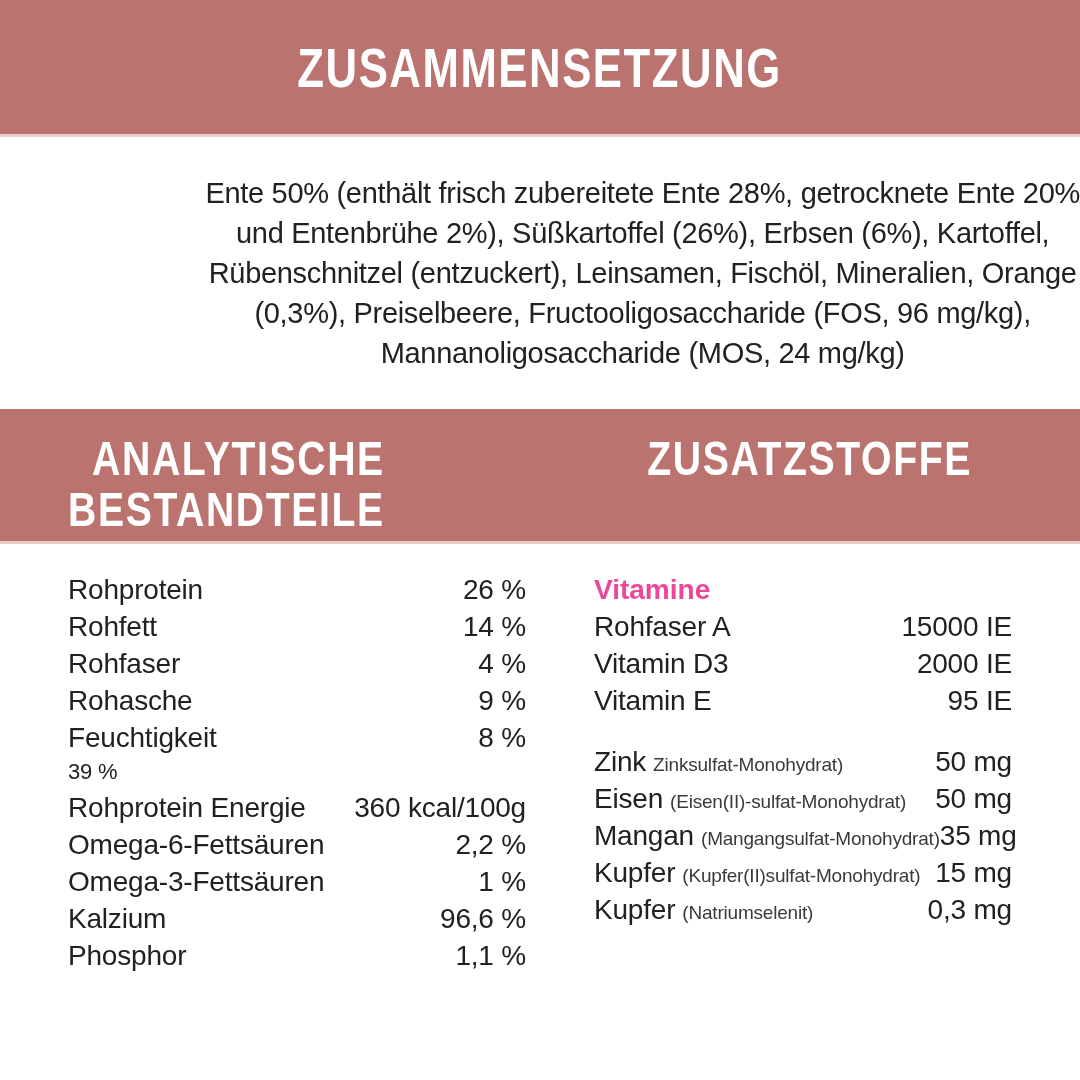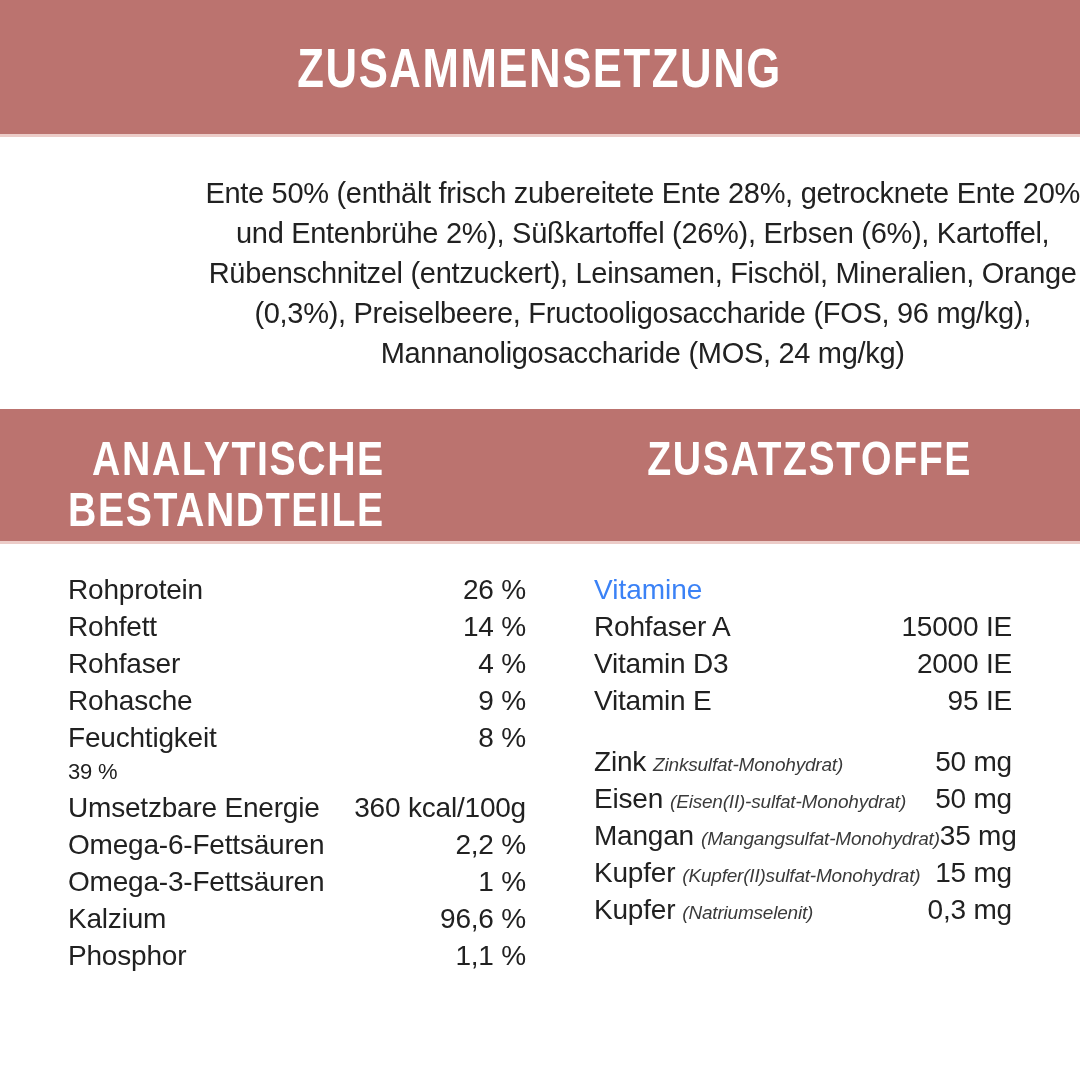--- a/index.html
+++ b/index.html
@@ -90,34 +90,33 @@
     align-items: baseline;
     height: 37px;
     font-size: 28px;
     letter-spacing: -0.2px;
   }
   .row .label { white-space: nowrap; }
   .row .value { white-space: nowrap; text-align: right; }
   .row.small { font-size: 22px; height: 33px; }
   .vitamins-heading {
     font-size: 28px;
-    font-weight: normal;
-    color: #3b82f6;
+    font-weight: bold;
+    color: #ec4899;
     height: 37px;
     display: flex;
     align-items: baseline;
   }
   .minerals { margin-top: 24px; }
   .mineral-label { white-space: nowrap; }
   .mineral-label .note {
     font-size: 19px;
     color: #3a3a3a;
     margin-left: 7px;
     letter-spacing: -0.2px;
-    font-style: italic;
   }
 </style>
 </head>
 <body>
 
 <header class="band band-top">
   <span class="page-title">ZUSAMMENSETZUNG</span>
 </header>
 
 <section class="composition">
@@ -162,21 +161,21 @@
       <span class="value">9 %</span>
     </div>
     <div class="row">
       <span class="label">Feuchtigkeit</span>
       <span class="value">8 %</span>
     </div>
     <div class="row small">
       <span class="value">39 %</span>
     </div>
     <div class="row">
-      <span class="label">Umsetzbare Energie</span>
+      <span class="label">Rohprotein Energie</span>
       <span class="value">360 kcal/100g</span>
     </div>
     <div class="row">
       <span class="label">Omega-6-Fettsäuren</span>
       <span class="value">2,2 %</span>
     </div>
     <div class="row">
       <span class="label">Omega-3-Fettsäuren</span>
       <span class="value">1 %</span>
     </div>

